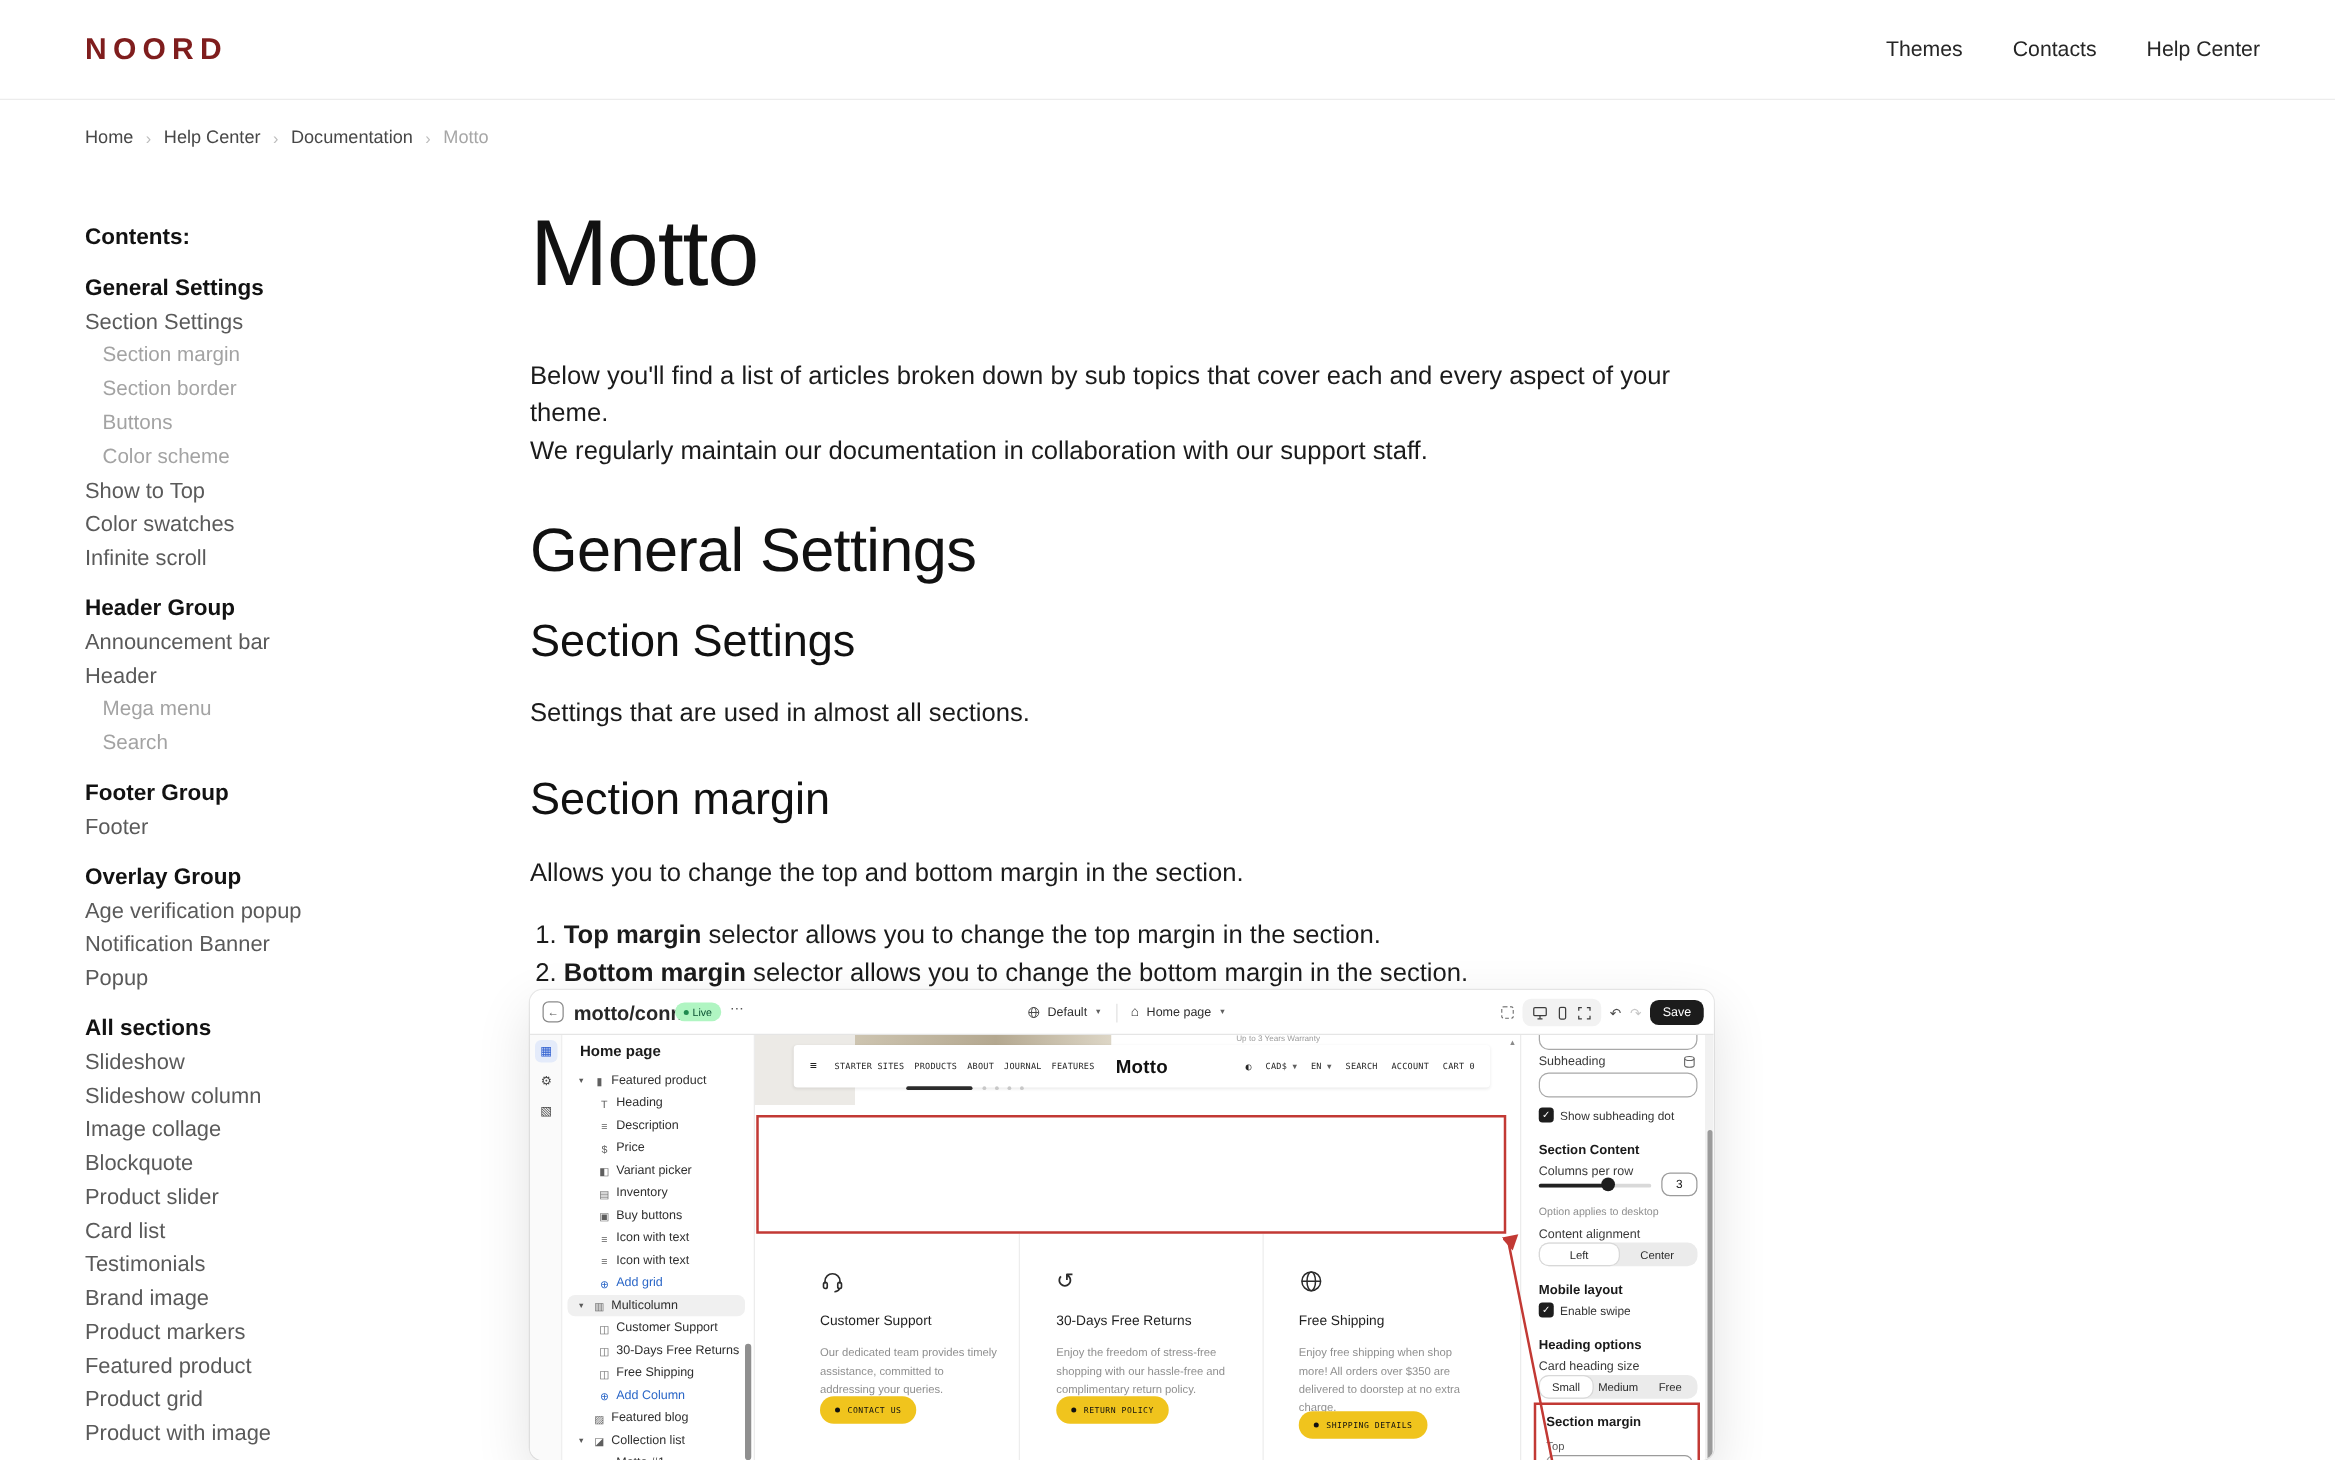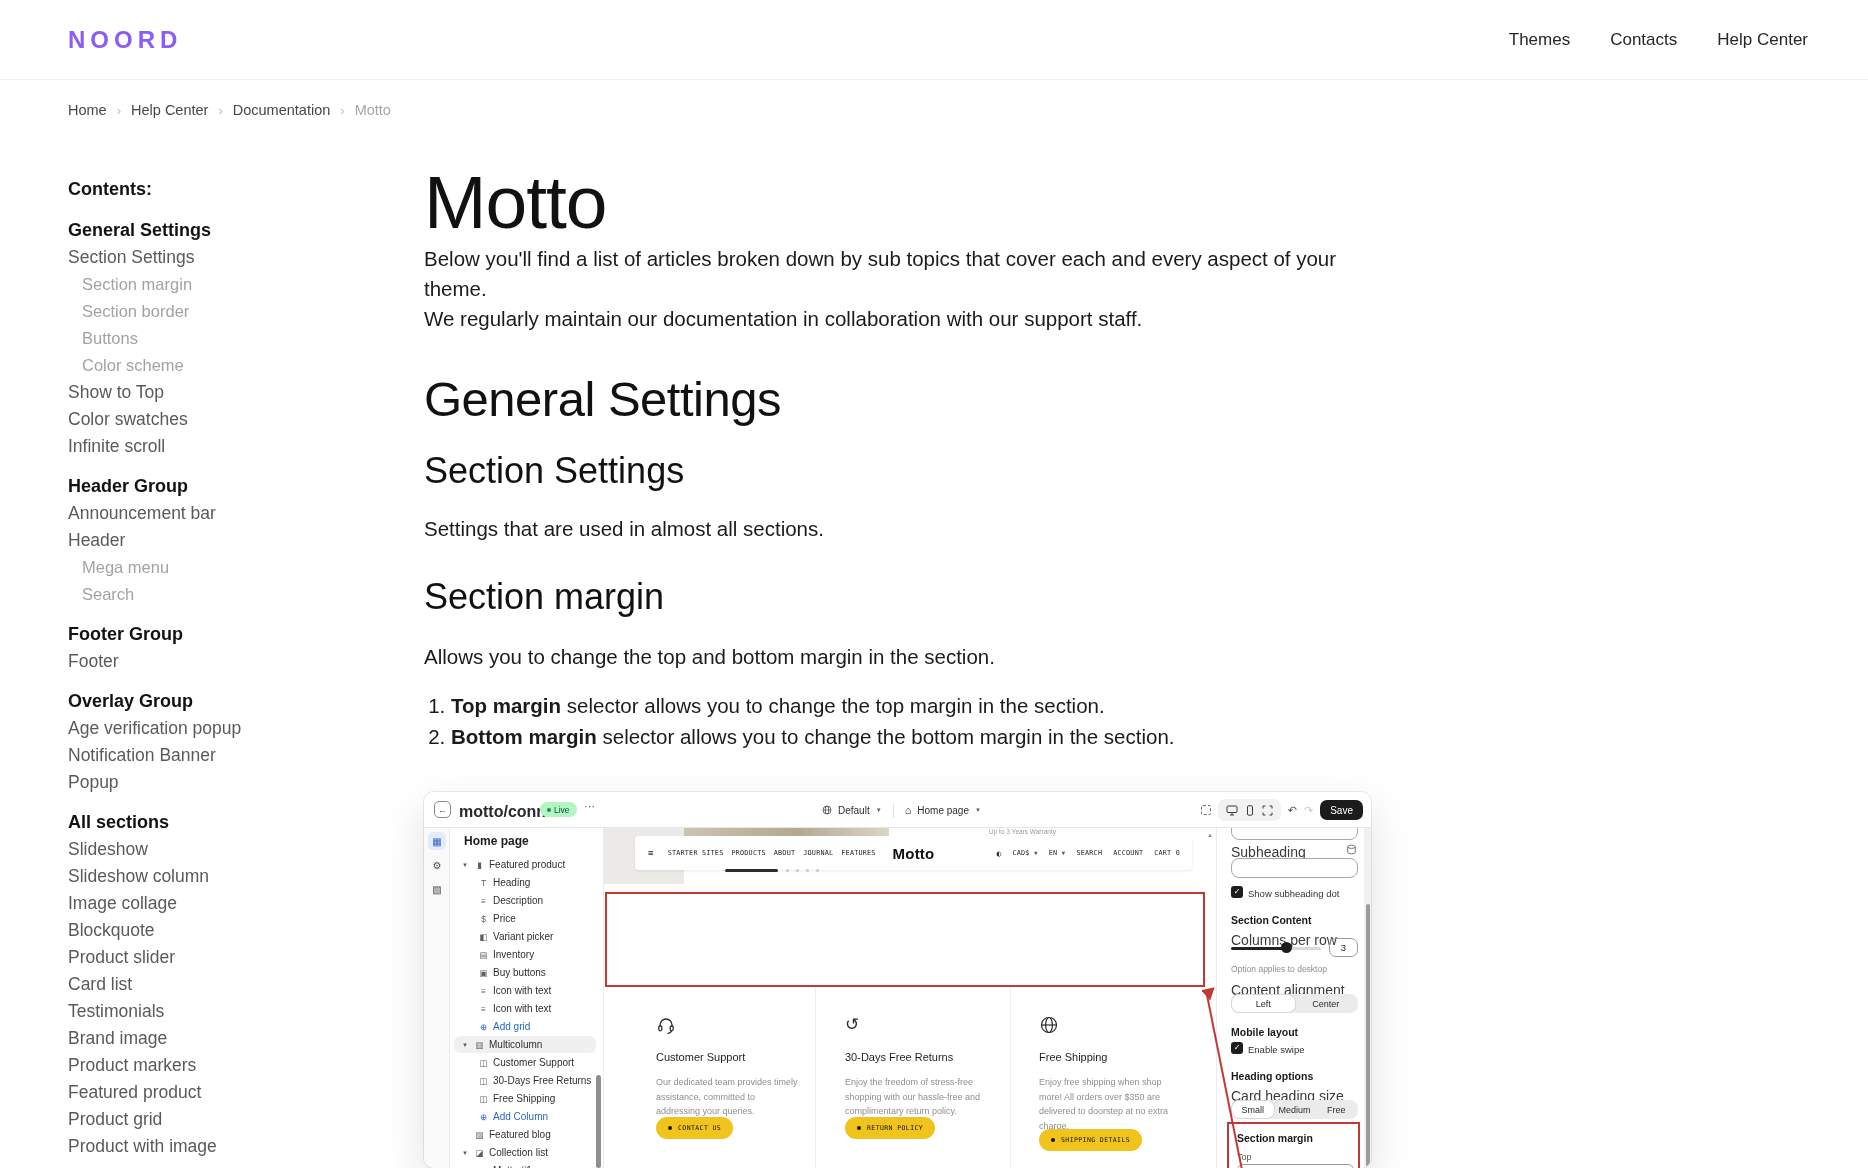--- a/index.html
+++ b/index.html
@@ -1,41 +1,41 @@
 <!DOCTYPE html>
 <html><head>
 <meta charset="utf-8">
 <style>
   *{margin:0;padding:0;box-sizing:border-box}
   html,body{width:1868px;height:1168px}
   body{position:relative;overflow:hidden;background:#fff;font-family:"Liberation Sans",sans-serif;color:#121212}
 
   
   .site-header{position:absolute;left:0;top:0;width:1868px;height:80px;background:#fff;border-bottom:1px solid #ececec}
-  .logo{position:absolute;left:68px;top:26px;font-size:24px;font-weight:600;letter-spacing:5px;color:#8b5cf6}
+  .logo{position:absolute;left:68px;top:26px;font-size:24px;font-weight:600;letter-spacing:5px;color:#7f1d1d}
   .site-nav{position:absolute;right:60px;top:0;height:80px;display:flex;align-items:center;gap:40px;font-size:17px;color:#262626}
   .site-nav span{cursor:pointer}
 
   
   .breadcrumb{position:absolute;left:68px;top:102px;display:flex;gap:10px;align-items:center;font-size:14.5px;color:#474747}
   .breadcrumb .sep{color:#bdbdbd;font-size:13px}
   .breadcrumb .current{color:#a6a6a6}
 
   
   .toc{position:absolute;left:68px;top:176px;width:300px}
   .toc-title{font-size:18px;font-weight:700;line-height:27px;margin-bottom:14px;color:#121212}
   .toc-group{margin-top:13px}
   .toc-heading{font-size:18px;font-weight:700;line-height:27px;color:#121212}
   .toc-item{font-size:17.5px;line-height:27px;color:#5a5a5a;cursor:pointer}
   .toc-item.sub{font-size:16.5px;color:#a3a3a3;padding-left:14px}
 
   
   .article{position:absolute;left:424px;top:160px;width:950px}
   .article h1{font-size:75px;line-height:84px;font-weight:500;letter-spacing:-1px;color:#111}
-  .intro{font-size:20.5px;line-height:30px;color:#1b1b1b}
+  .intro{margin-top:42px;font-size:20.5px;line-height:30px;color:#1b1b1b}
   .intro span{display:block}
   .article h2{margin-top:36px;font-size:49px;line-height:58px;font-weight:500;letter-spacing:-.5px;color:#111}
   .article h3{font-size:36px;line-height:46px;font-weight:500;color:#111}
   .h3a{margin-top:20px}.h3b{margin-top:30px}
   .p1{margin-top:20px;font-size:20.5px;line-height:30px;color:#1b1b1b}
   .p2{margin-top:22px;font-size:20.5px;line-height:30px;color:#1b1b1b}
   .article ol{margin-top:18px;padding-left:27px;font-size:20.5px;line-height:31px;color:#1b1b1b}
   .article ol b{font-weight:700}
 
   
@@ -92,21 +92,21 @@
   .cicon.ret{font-size:17px;line-height:20px}
   .ctitle{position:absolute;left:0;top:64px;font-size:11px;font-weight:500;color:#1f1f1f}
   .ctext{position:absolute;left:0;top:88px;width:144px;font-size:9px;line-height:14.5px;color:#8f8f8f}
   .cbtn{position:absolute;left:0;top:130px;height:22px;background:#f0c41d;border-radius:12px;display:inline-flex;align-items:center;gap:6px;
         padding:0 12px;font-family:"DejaVu Sans Mono",monospace;font-size:6.5px;letter-spacing:.4px;color:#111;white-space:nowrap}
   .cbtn::before{content:"";width:4px;height:4px;background:#111;border-radius:50%}
   .card.c3 .cbtn{top:142px}
   .prev-scroll{position:absolute;right:3px;top:4px;font-size:6px;color:#8a8a8a}
 
   .epanel{position:absolute;top:36px;right:0;bottom:0;width:155px;background:#fff;border-left:1px solid #ececec;overflow:hidden;z-index:4}
-  .pl{position:absolute;left:14px;font-size:14px;color:#3a3a3a}
+  .pl{position:absolute;left:14px;font-size:10px;color:#3a3a3a}
   .pl.bold{font-size:10.5px;font-weight:700;color:#1a1a1a}
   .pl.note{font-size:8.5px;color:#8f8f8f}
   .pinput{position:absolute;left:14px;width:127px;height:20px;border:1px solid #a8a8a8;border-radius:8px;background:#fff}
   .cb{position:absolute;left:14px;width:12px;height:12px;background:#1d1d1d;border-radius:3px;color:#fff;font-size:8px;line-height:12px;text-align:center}
   .cb-label{position:absolute;left:31px;font-size:9.5px;color:#333}
   .slider-track{position:absolute;left:14px;top:119px;width:90px;height:3px;background:#d9d9d9;border-radius:2px}
   .slider-fill{position:absolute;left:14px;top:119px;width:56px;height:3px;background:#222;border-radius:2px}
   .slider-knob{position:absolute;left:64px;top:114px;width:11px;height:11px;background:#1d1d1d;border-radius:50%}
   .val-box{position:absolute;left:112px;top:110px;width:29px;height:19px;border:1px solid #9b9b9b;border-radius:7px;
            display:flex;align-items:center;justify-content:center;font-size:9.5px;color:#222}

